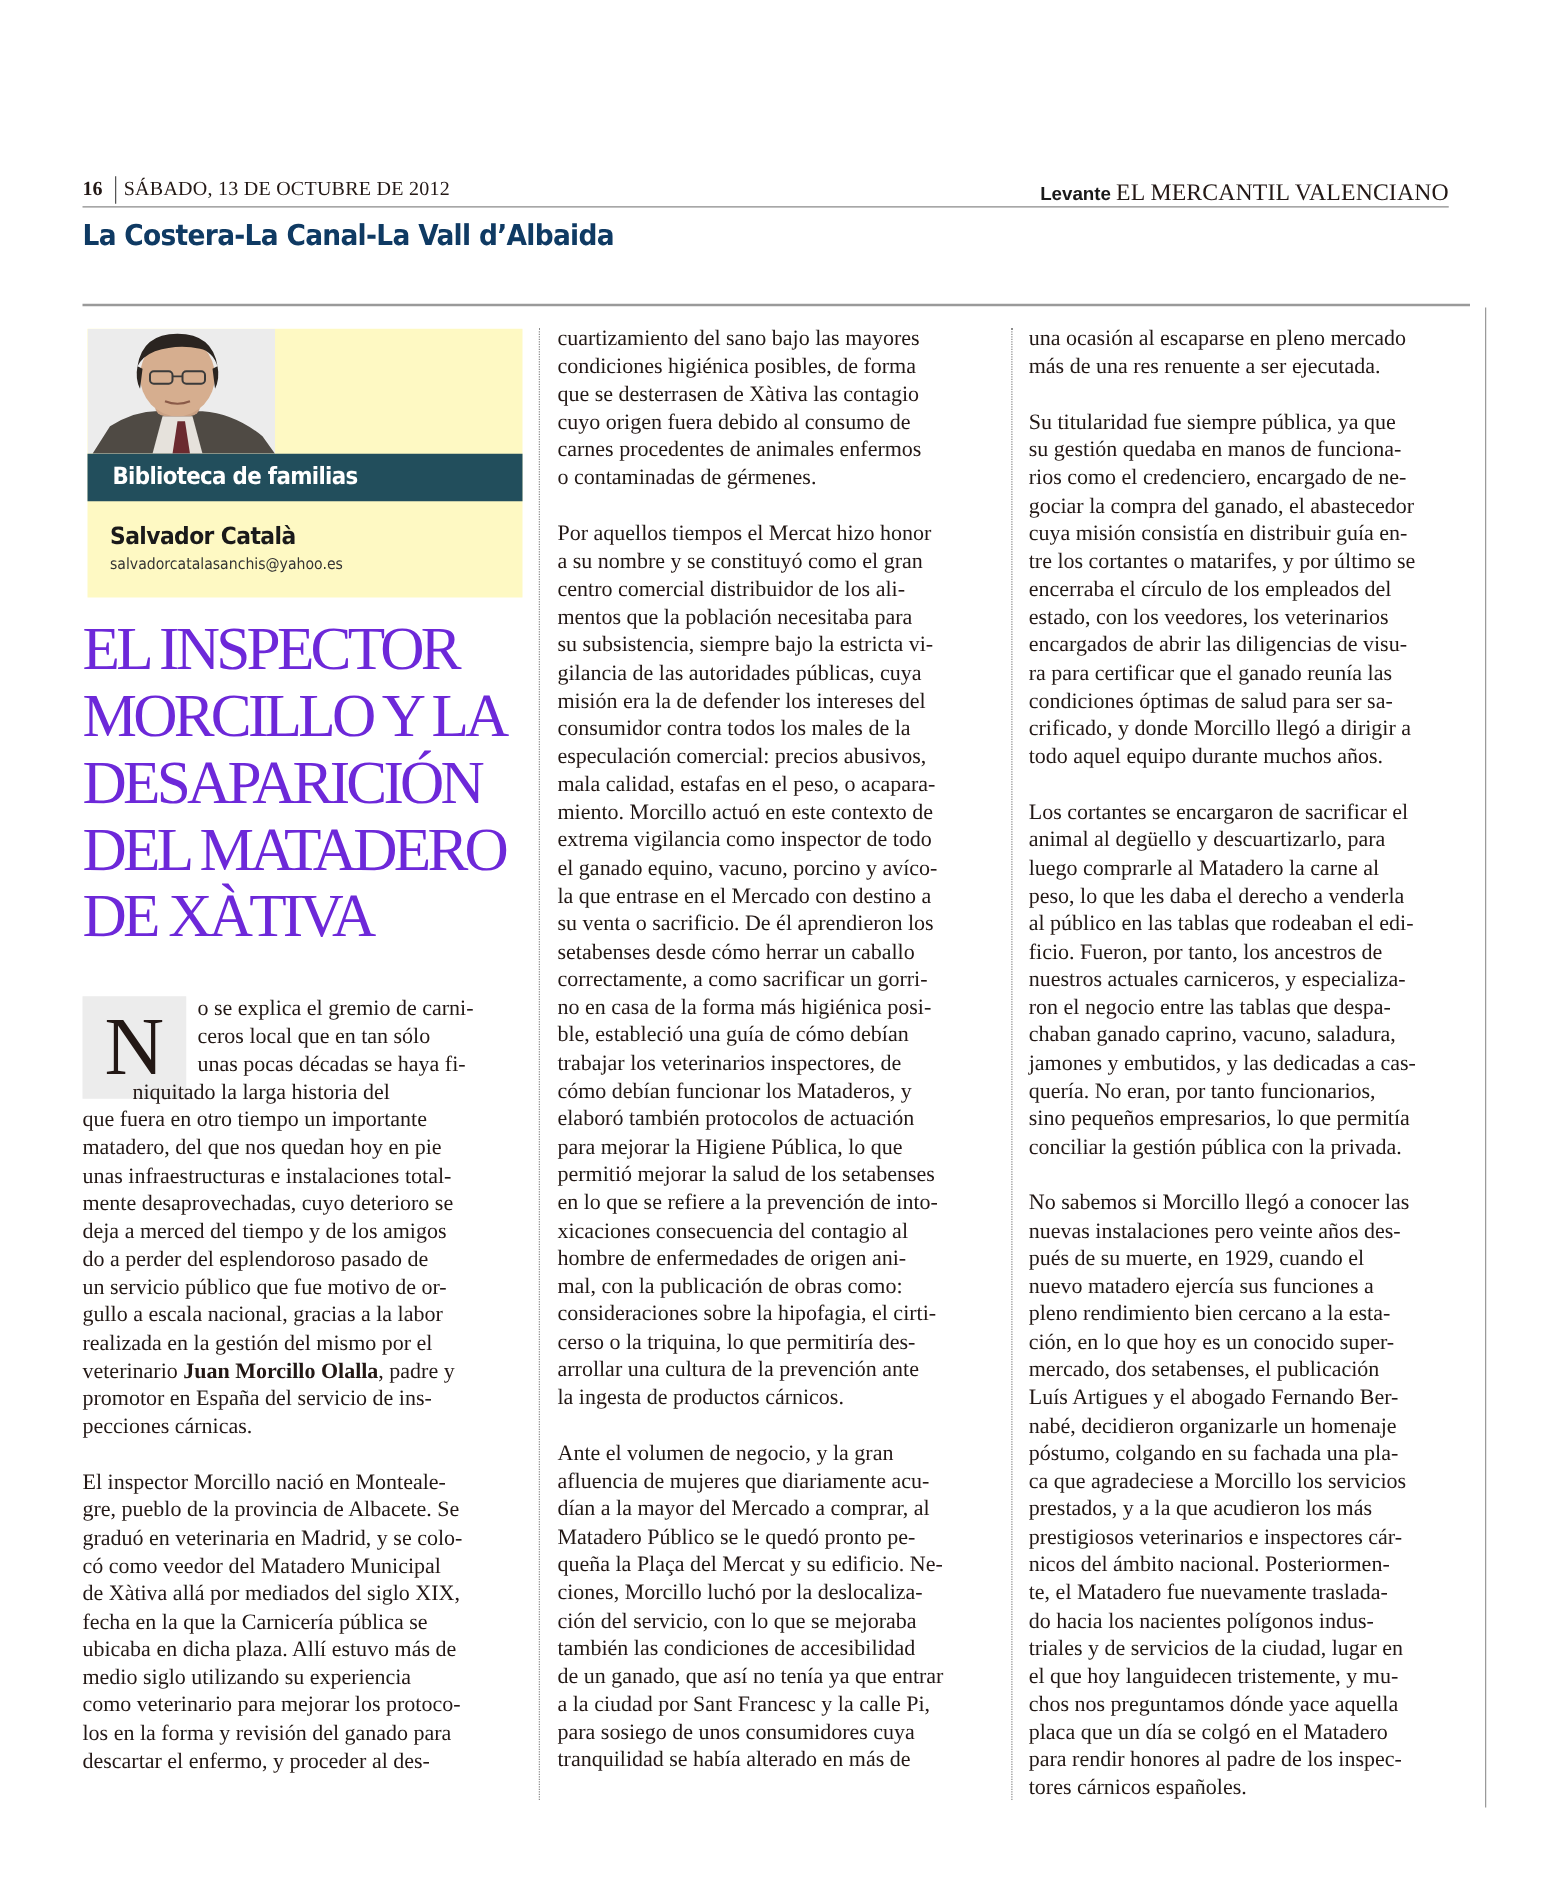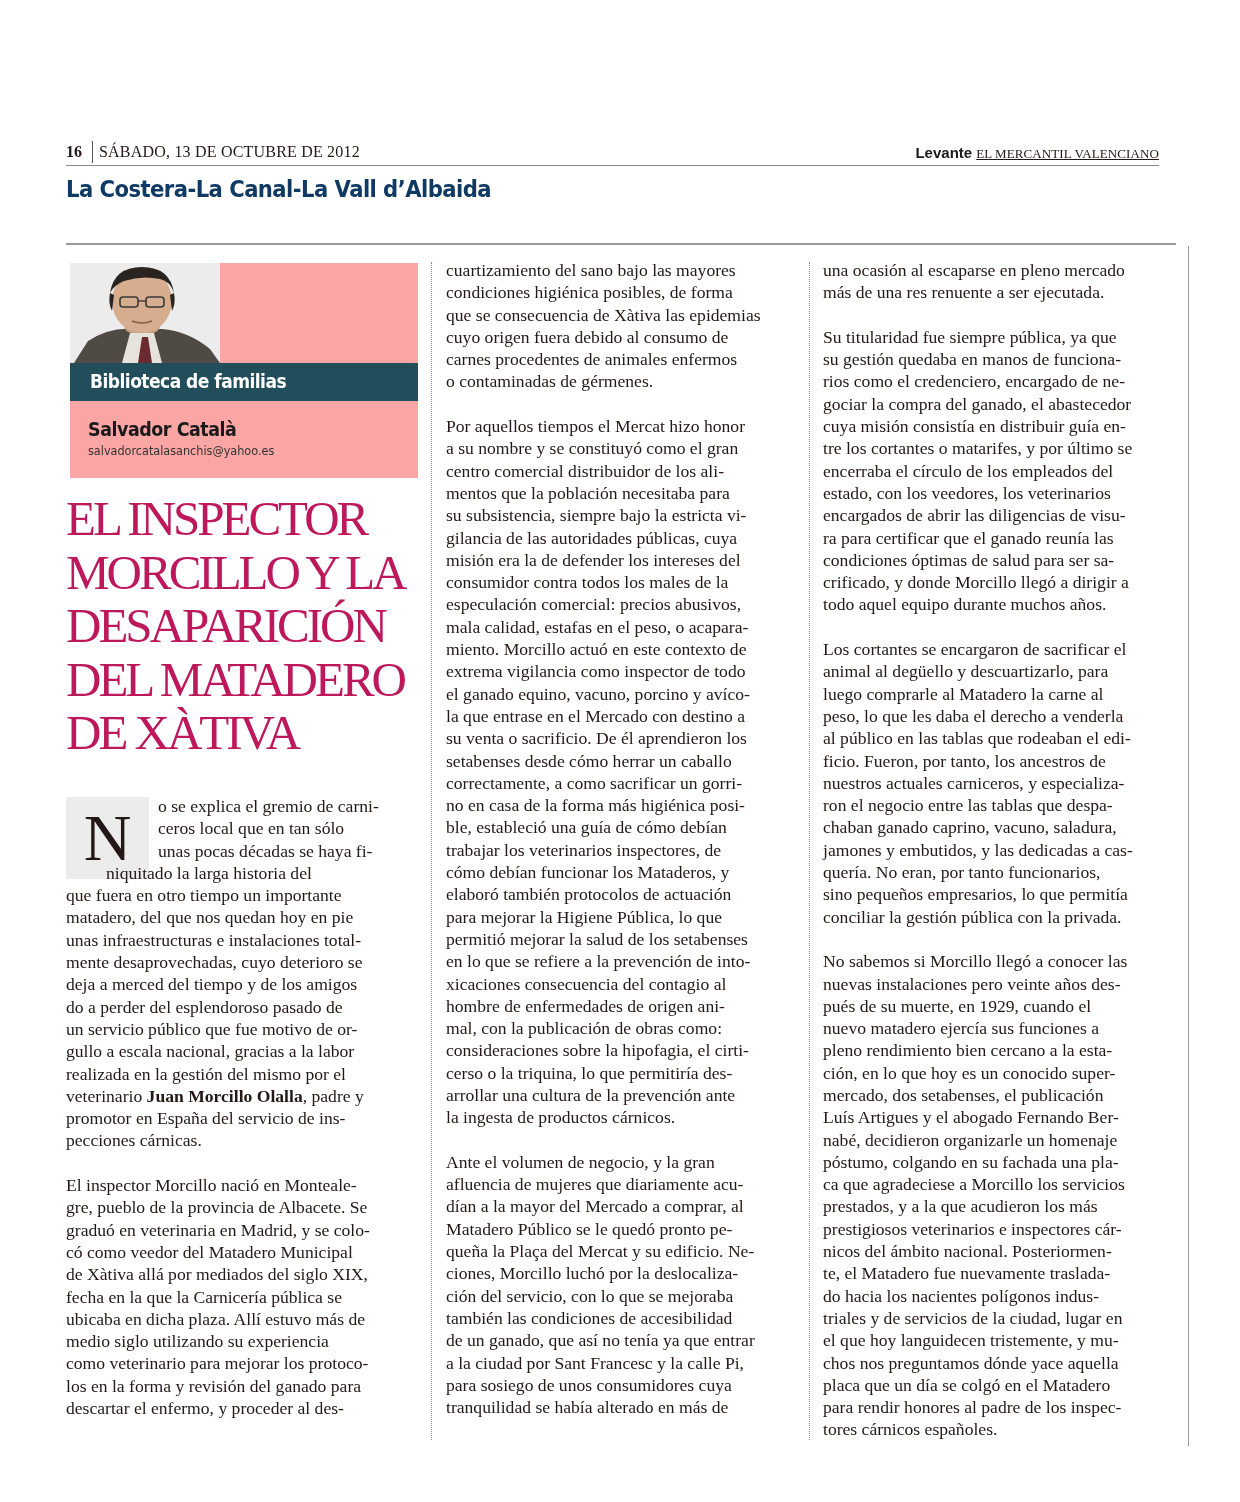--- a/index.html
+++ b/index.html
@@ -5,38 +5,38 @@
   html, body { margin: 0; padding: 0; background: #ffffff; }
   body { width: 1240px; height: 1502px; position: relative; overflow: hidden; color: #231815; }
 
   
   .runhead { position: absolute; left: 66px; top: 141px; width: 1093px; height: 26px; }
   .runhead .pageno { position: absolute; left: 0; top: 2px; font-family: "Liberation Serif", serif; font-weight: bold; font-size: 16px; text-align: center; }
   .runhead .divider { position: absolute; left: 26px; top: 0; width: 1px; height: 22px; background: #555; }
   .runhead .date { position: absolute; left: 33px; top: 2px; font-family: "Liberation Serif", serif; font-size: 16px; letter-spacing: 0.2px; }
   .runhead .paper { position: absolute; right: 0; top: 3px; white-space: nowrap; }
   .runhead .brand { font-family: "Liberation Sans", sans-serif; font-weight: bold; font-size: 15px; color: #1a1a1a; text-align: right; }
-  .runhead .masthead { font-family: "Liberation Serif", serif; font-size: 13px; letter-spacing: 0.1px; text-decoration: underline; }
+  .runhead .masthead { font-family: "Liberation Serif", serif; font-size: 19px; letter-spacing: 0.1px; }
   .runhead .rule { position: absolute; left: 0; right: 0; top: 24px; height: 1px; background: #8a8a8a; }
 
   .section-title { position: absolute; left: 66px; top: 176px; font-family: "DejaVu Sans", sans-serif; font-weight: bold; font-size: 23px; color: #0f3a63; letter-spacing: -0.6px; transform: scaleX(0.92); transform-origin: left center; }
 
   .top-rule { position: absolute; left: 66px; top: 243px; width: 1110px; height: 2px; background: #9a9a9a; }
   .right-rule { position: absolute; left: 1188px; top: 246px; width: 1px; height: 1200px; background: #9a9a9a; }
 
   
-  .author-box { position: absolute; left: 70px; top: 263px; width: 348px; height: 215px; background: #fca5a5; }
+  .author-box { position: absolute; left: 70px; top: 263px; width: 348px; height: 215px; background: #fef9c3; }
   .photo { position: absolute; left: 0; top: 0; width: 150px; height: 100px; overflow: hidden; }
   .banner { position: absolute; left: 0; top: 100px; width: 348px; height: 38px; background: #224e5c; }
   .banner span { position: absolute; left: 20px; top: 7px; color: #fff; font-family: "DejaVu Sans", sans-serif; font-weight: bold; font-size: 19px; letter-spacing: -0.6px; transform: scaleX(0.9); transform-origin: left center; white-space: nowrap; }
   .author-name { position: absolute; left: 18px; top: 155px; font-family: "DejaVu Sans", sans-serif; font-weight: bold; font-size: 19px; letter-spacing: -0.5px; color: #1a1a1a; transform: scaleX(0.92); transform-origin: left center; white-space: nowrap; }
   .author-email { position: absolute; left: 18px; top: 180px; font-family: "DejaVu Sans", sans-serif; font-size: 12.5px; color: #333; transform: scaleX(0.9); transform-origin: left center; white-space: nowrap; }
 
   
-  .headline { position: absolute; left: 66px; top: 492px; width: 370px; margin: 0; font-family: "Liberation Serif", serif; font-weight: normal; font-size: 49px; line-height: 53.5px; letter-spacing: -3px; color: #be185d; }
+  .headline { position: absolute; left: 66px; top: 492px; width: 370px; margin: 0; font-family: "Liberation Serif", serif; font-weight: normal; font-size: 49px; line-height: 53.5px; letter-spacing: -3px; color: #6d28d9; }
   .headline span { display: block; white-space: nowrap; }
 
   
   .col { position: absolute; font-family: "Liberation Serif", serif; font-size: 17.6px; line-height: 22.3px; color: #231815; }
   .col .ln { display: block; white-space: nowrap; }
   .col .gap { display: block; height: 22.3px; }
   .col1 { left: 66px; top: 795px; width: 345px; }
   .col2 { left: 446px; top: 259px; width: 350px; }
   .col3 { left: 823px; top: 259px; width: 355px; }
   .col b { font-weight: bold; }
@@ -133,21 +133,21 @@
   <span class="ln">ubicaba en dicha plaza. Allí estuvo más de</span>
   <span class="ln">medio siglo utilizando su experiencia</span>
   <span class="ln">como veterinario para mejorar los protoco-</span>
   <span class="ln">los en la forma y revisión del ganado para</span>
   <span class="ln">descartar el enfermo, y proceder al des-</span>
 </div>
 
 <div class="col col2" id="col2">
     <span class="ln">cuartizamiento del sano bajo las mayores</span>
     <span class="ln">condiciones higiénica posibles, de forma</span>
-    <span class="ln">que se consecuencia de Xàtiva las epidemias</span>
+    <span class="ln">que se desterrasen de Xàtiva las contagio</span>
     <span class="ln">cuyo origen fuera debido al consumo de</span>
     <span class="ln">carnes procedentes de animales enfermos</span>
     <span class="ln">o contaminadas de gérmenes.</span>
     <span class="gap"></span>
     <span class="ln">Por aquellos tiempos el Mercat hizo honor</span>
     <span class="ln">a su nombre y se constituyó como el gran</span>
     <span class="ln">centro comercial distribuidor de los ali-</span>
     <span class="ln">mentos que la población necesitaba para</span>
     <span class="ln">su subsistencia,  siempre bajo la estricta vi-</span>
     <span class="ln">gilancia de las autoridades públicas, cuya</span>

